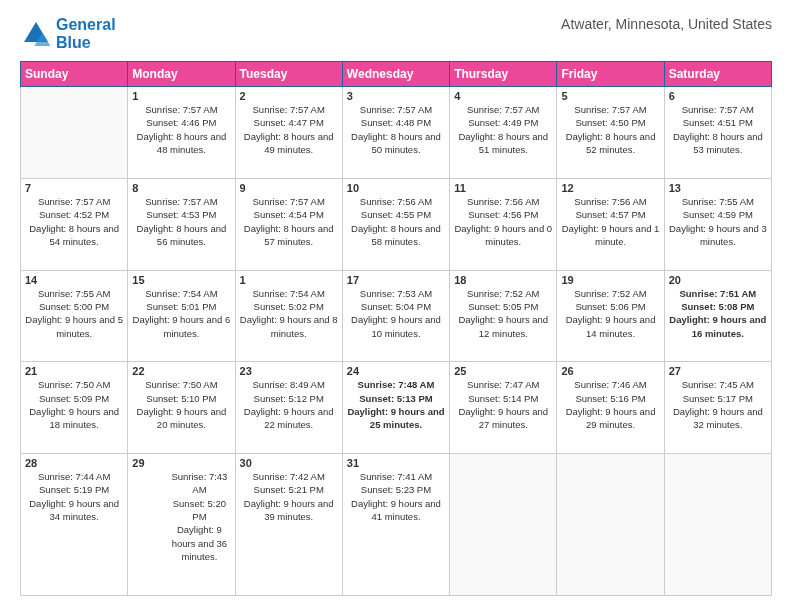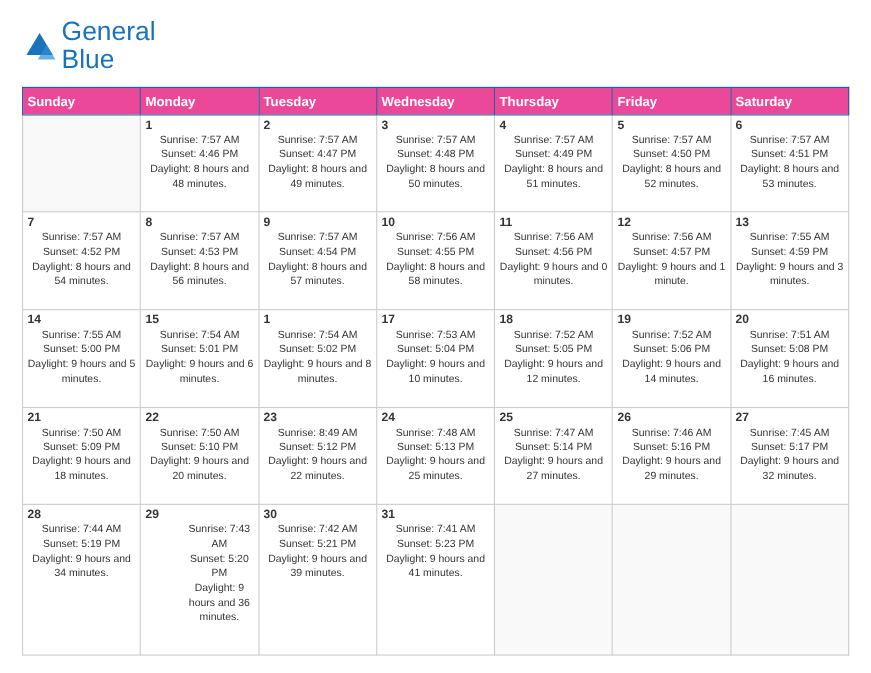--- a/index.html
+++ b/index.html
@@ -22,22 +22,22 @@
       justify-content: space-between;
       align-items: flex-start;
       margin-bottom: 10px;
     }
     .logo {
       display: flex;
       align-items: center;
       gap: 4px;
     }
     .logo-text {
-      font-size: 24px;
-      font-weight: normal;
+      font-size: 16px;
+      font-weight: bold;
       color: #333;
       line-height: 1.1;
     }
     .logo-text span {
       color: #1a73b8;
     }
     .logo-icon {
       width: 32px;
       height: 32px;
     }
@@ -108,20 +108,21 @@
       <svg class="logo-icon" viewBox="0 0 40 40">
         <polygon points="20,5 35,30 5,30" fill="#1a73b8"></polygon>
         <polygon points="28,18 38,35 18,35" fill="#2b8fd6" opacity="0.7"></polygon>
       </svg>
       <div class="logo-text">
         <div><span>General</span></div>
         <div><span style="color:#1a73b8;">Blue</span></div>
       </div>
     </div>
     <div class="title-area">
+      <div class="subtitle">Atwater, Minnesota, United States</div>
     </div>
   </div>
 
   <table class="calendar">
     <thead>
       <tr>
         <th>Sunday</th>
         <th>Monday</th>
         <th>Tuesday</th>
         <th>Wednesday</th>
@@ -246,21 +247,21 @@
 Daylight: 9 hours and 12 minutes.</div>
           </td>
           <td>
             <span class="day-number">19</span>
             <div class="day-info" style="white-space: pre-line;">Sunrise: 7:52 AM
 Sunset: 5:06 PM
 Daylight: 9 hours and 14 minutes.</div>
           </td>
           <td>
             <span class="day-number">20</span>
-            <div class="day-info" style="white-space: pre-line;">Sunrise: 7:51 AM
+            <div class="day-info" style="white-space: pre-line; font-weight: bold;">Sunrise: 7:51 AM
 Sunset: 5:08 PM
 Daylight: 9 hours and 16 minutes.</div>
           </td>
         </tr>
         <tr>
           <td>
             <span class="day-number">21</span>
             <div class="day-info" style="white-space: pre-line;">Sunrise: 7:50 AM
 Sunset: 5:09 PM
 Daylight: 9 hours and 18 minutes.</div>
@@ -272,21 +273,21 @@
 Daylight: 9 hours and 20 minutes.</div>
           </td>
           <td>
             <span class="day-number">23</span>
             <div class="day-info" style="white-space: pre-line;">Sunrise: 8:49 AM
 Sunset: 5:12 PM
 Daylight: 9 hours and 22 minutes.</div>
           </td>
           <td>
             <span class="day-number">24</span>
-            <div class="day-info" style="white-space: pre-line;">Sunrise: 7:48 AM
+            <div class="day-info" style="white-space: pre-line; font-weight: bold;">Sunrise: 7:48 AM
 Sunset: 5:13 PM
 Daylight: 9 hours and 25 minutes.</div>
           </td>
           <td>
             <span class="day-number">25</span>
             <div class="day-info" style="white-space: pre-line;">Sunrise: 7:47 AM
 Sunset: 5:14 PM
 Daylight: 9 hours and 27 minutes.</div>
           </td>
           <td>

